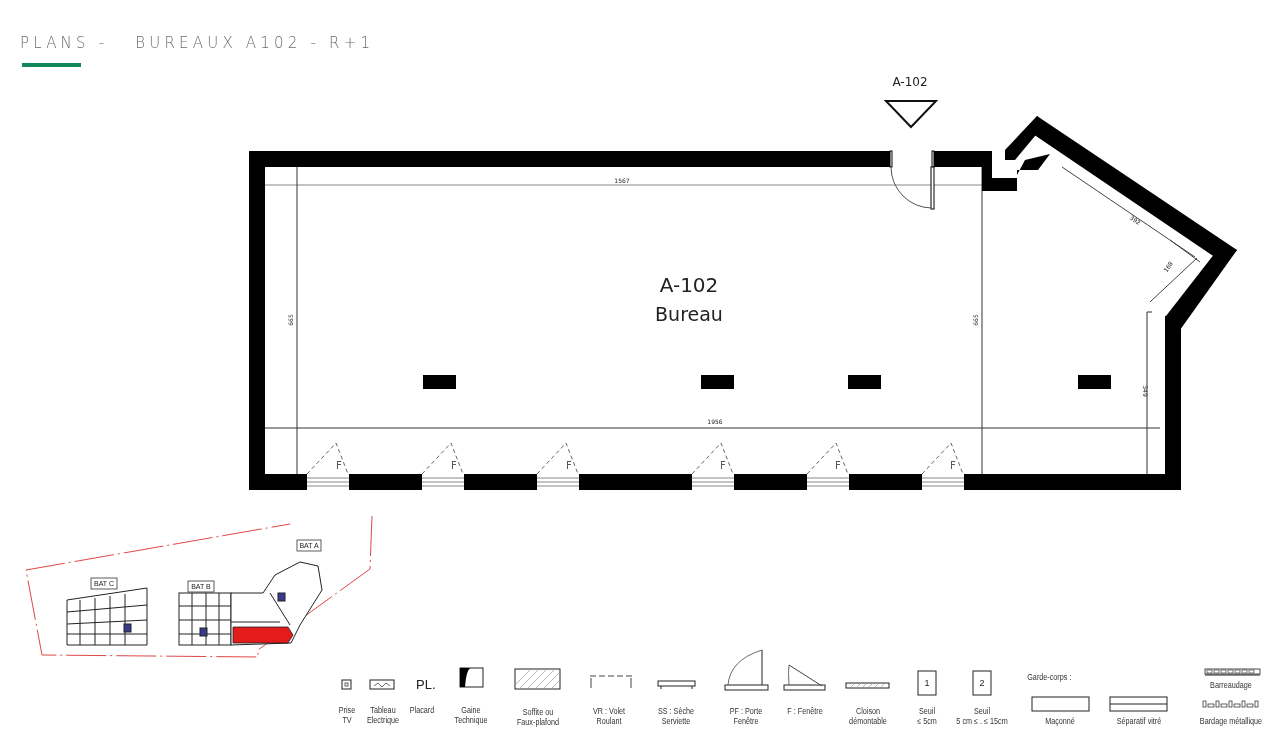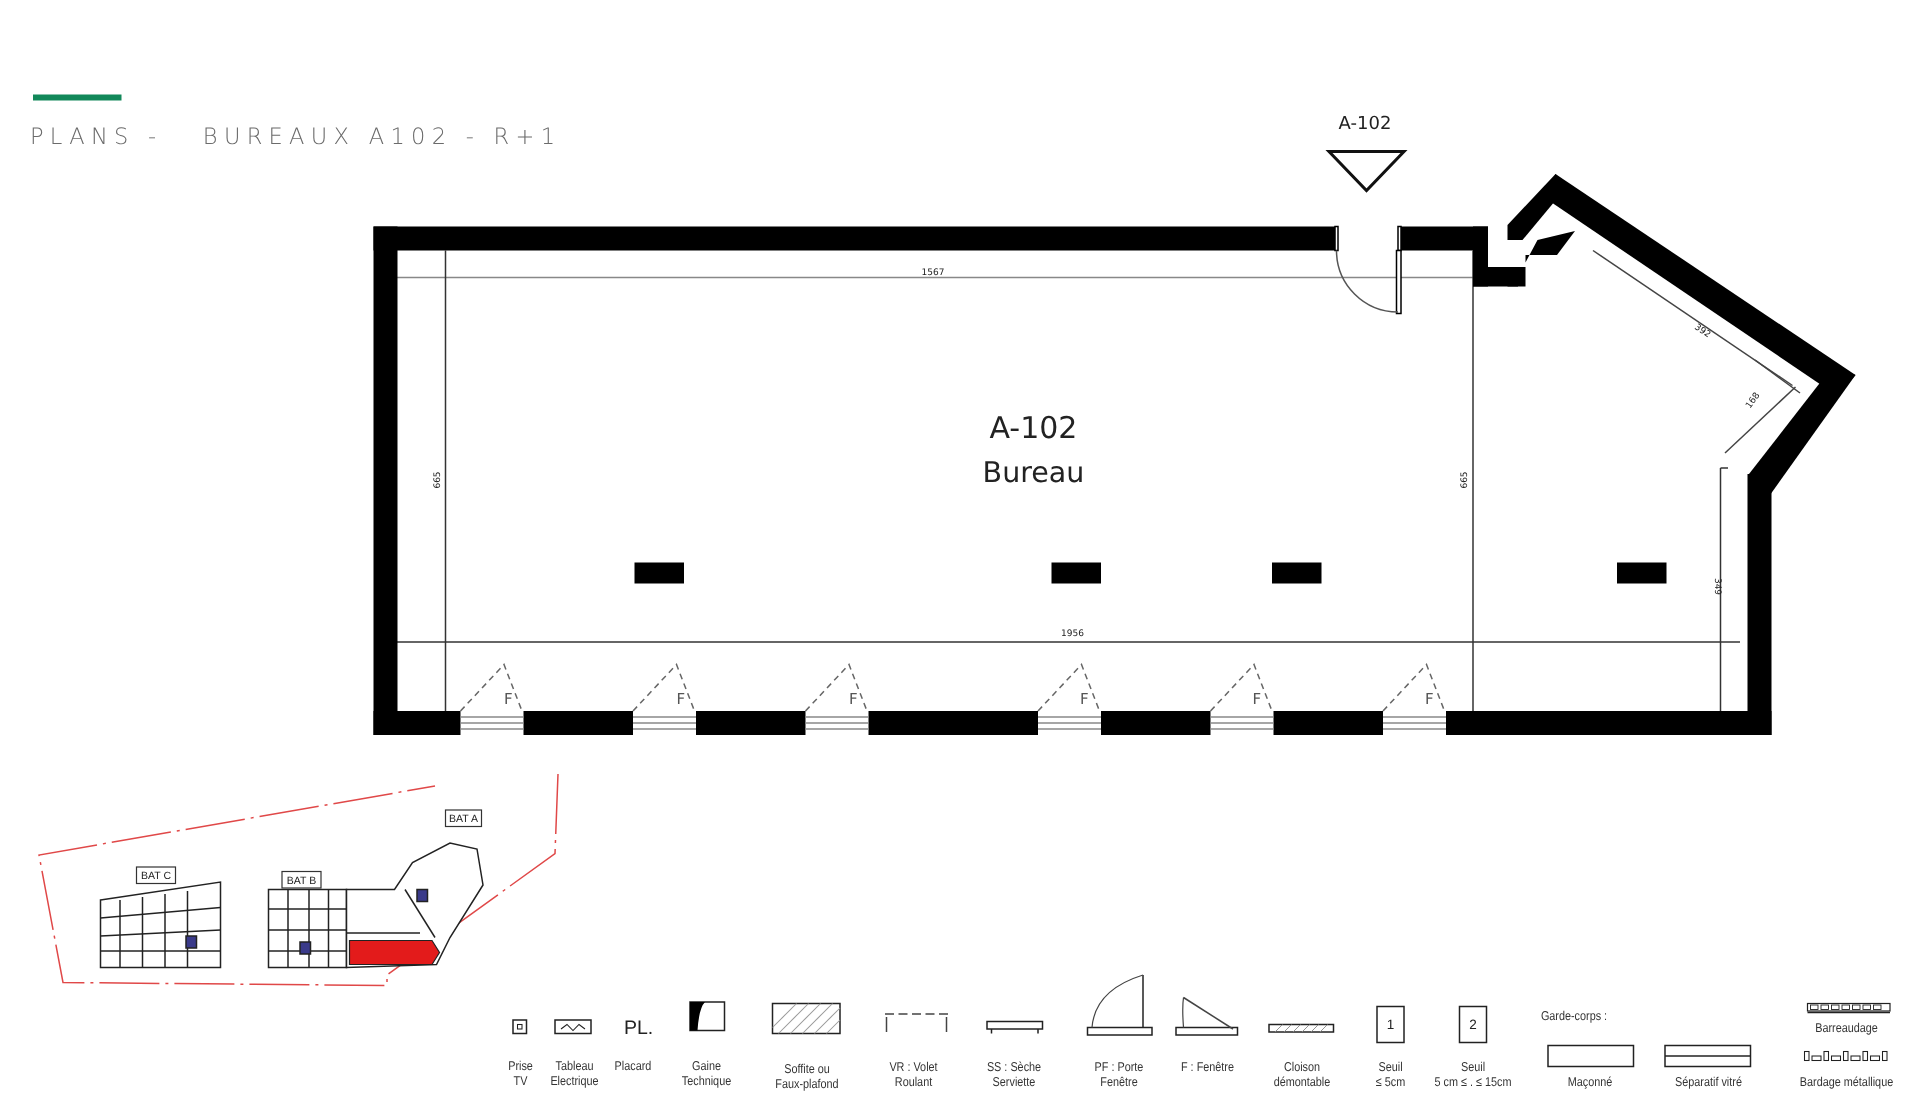--- a/index.html
+++ b/index.html
@@ -1,17 +1,17 @@
 <!DOCTYPE html>
 <html><head>
   <meta charset="utf-8">
   <style>
     html, body { margin: 0; padding: 0; background: #ffffff; }
     body { width: 1280px; height: 744px; position: relative; overflow: hidden; font-family: "Liberation Sans", sans-serif; color: #222; }
-    .page-title { position: absolute; left: 20px; top: 34px; font-family: "DejaVu Sans", sans-serif; font-size: 15px; letter-spacing: 4.2px; color: #6b6b6b; font-weight: 300; white-space: pre; margin-top: 48px; }
+    .page-title { position: absolute; left: 20px; top: 34px; font-family: "DejaVu Sans", sans-serif; font-size: 15px; letter-spacing: 4.2px; color: #6b6b6b; font-weight: 300; white-space: pre; }
     .title-underline { position: absolute; left: 22px; top: 63px; width: 59px; height: 4px; background: #12885a; }
     svg.plan { position: absolute; left: 0; top: 0; }
     .legend { position: absolute; left: 0; top: 0; width: 1280px; height: 744px; pointer-events: none; }
     .lg-item { position: absolute; text-align: center; font-family: "Liberation Sans", sans-serif; font-size: 8.5px; line-height: 10px; color: #333; transform: scaleX(0.85); transform-origin: center top; white-space: nowrap; }
     .lg-label { display: block; }
   </style>
 </head>
 <body>
 
 <div class="page-title">PLANS -   BUREAUX A102 - R+1</div>

